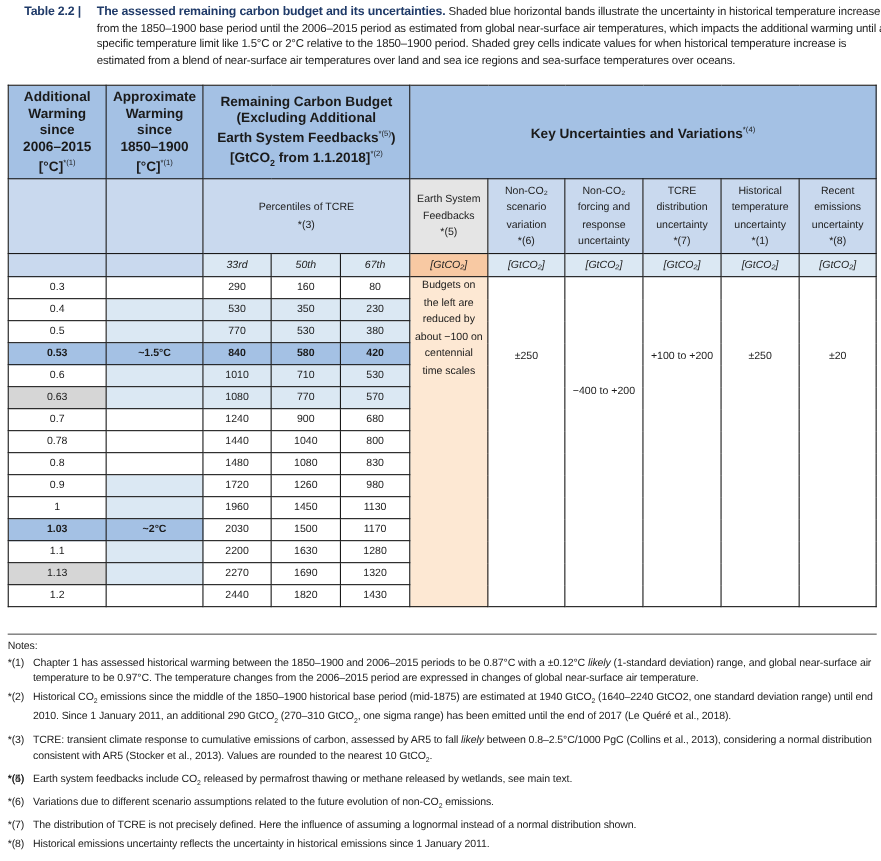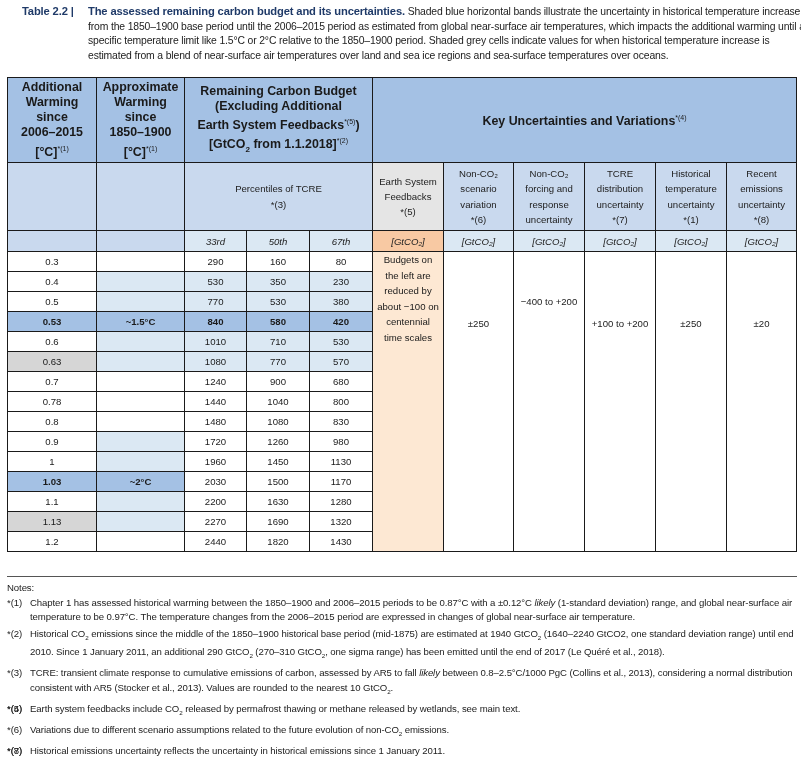--- a/index.html
+++ b/index.html
@@ -132,21 +132,21 @@
   </tbody>
     <tbody class="body" id="body-rows">
       <tr>
         <td>0.3</td>
         <td></td>
         <td>290</td>
         <td>160</td>
         <td>80</td>
         <td class="esf-body" rowspan="15" style="vertical-align: top; padding-top: 20px; border-bottom: 1px solid rgb(26, 26, 26);">Budgets on the left are reduced by about −100 on centennial time scales</td>
         <td rowspan="15" style="vertical-align: top; padding-top: 66px; border-bottom: 1px solid rgb(26, 26, 26);">±250</td>
-        <td rowspan="15" style="vertical-align: top; padding-top: 44px; border-bottom: 1px solid rgb(26, 26, 26);">−400 to +200</td>
+        <td rowspan="15" style="vertical-align: top; padding-top: 98px; border-bottom: 1px solid rgb(26, 26, 26);">−400 to +200</td>
         <td rowspan="15" style="vertical-align: top; padding-top: 66px; border-bottom: 1px solid rgb(26, 26, 26);">+100 to +200</td>
         <td rowspan="15" style="vertical-align: top; padding-top: 66px; border-bottom: 1px solid rgb(26, 26, 26);">±250</td>
         <td rowspan="15" style="vertical-align: top; padding-top: 66px; border-bottom: 1px solid rgb(26, 26, 26);">±20</td>
       </tr>
       <tr>
         <td>0.4</td>
         <td class="band-light"></td>
         <td class="band-light">530</td>
         <td class="band-light">350</td>
         <td class="band-light">230</td>
@@ -247,16 +247,16 @@
 
 <div class="notes">
   <div class="note-head">Notes:</div>
   <div id="notes-list">
       <div class="note"><span class="marker">*(1)</span><span>Chapter 1 has assessed historical warming between the 1850–1900 and 2006–2015 periods to be 0.87°C with a ±0.12°C <i>likely</i> (1-standard deviation) range, and global near-surface air temperature to be 0.97°C. The temperature changes from the 2006–2015 period are expressed in changes of global near-surface air temperature.</span></div>
       <div class="note"><span class="marker">*(2)</span><span>Historical CO<sub>2</sub> emissions since the middle of the 1850–1900 historical base period (mid-1875) are estimated at 1940 GtCO<sub>2</sub> (1640–2240 GtCO2, one standard deviation range) until end 2010. Since 1 January 2011, an additional 290 GtCO<sub>2</sub> (270–310 GtCO<sub>2</sub>, one sigma range) has been emitted until the end of 2017 (Le Quéré et al., 2018).</span></div>
       <div class="note"><span class="marker">*(3)</span><span>TCRE: transient climate response to cumulative emissions of carbon, assessed by AR5 to fall <i>likely</i> between 0.8–2.5°C/1000 PgC (Collins et al., 2013), considering a normal distribution consistent with AR5 (Stocker et al., 2013). Values are rounded to the nearest 10 GtCO<sub>2</sub>.</span></div>
       <div class="note"><span class="marker">*(4)</span></div>
       <div class="note"><span class="marker">*(5)</span><span>Earth system feedbacks include CO<sub>2</sub> released by permafrost thawing or methane released by wetlands, see main text.</span></div>
       <div class="note"><span class="marker">*(6)</span><span>Variations due to different scenario assumptions related to the future evolution of non-CO<sub>2</sub> emissions.</span></div>
-      <div class="note"><span class="marker">*(7)</span></div>
+      <div class="note"><span class="marker">*(7)</span><span>The distribution of TCRE is not precisely defined. Here the influence of assuming a lognormal instead of a normal distribution shown.</span></div>
       <div class="note"><span class="marker">*(8)</span><span>Historical emissions uncertainty reflects the uncertainty in historical emissions since 1 January 2011.</span></div>
     </div>
 </div>
 
 </body></html>

